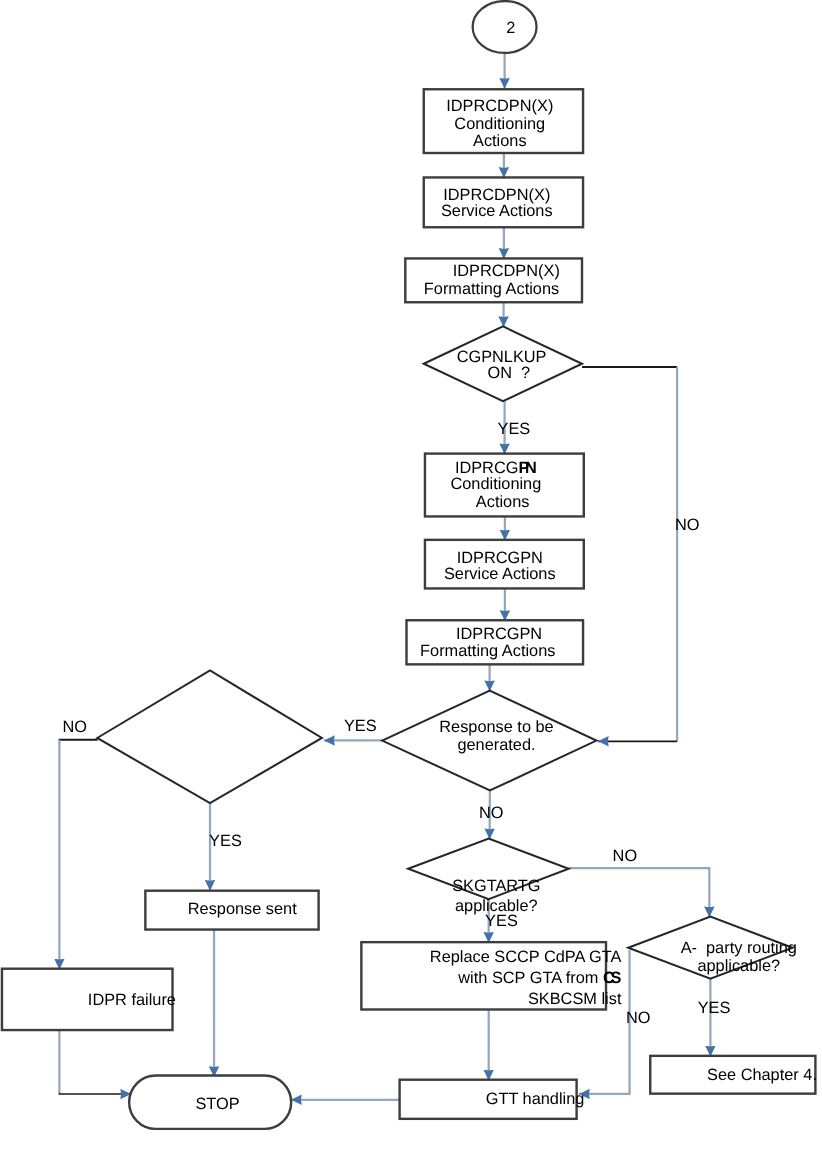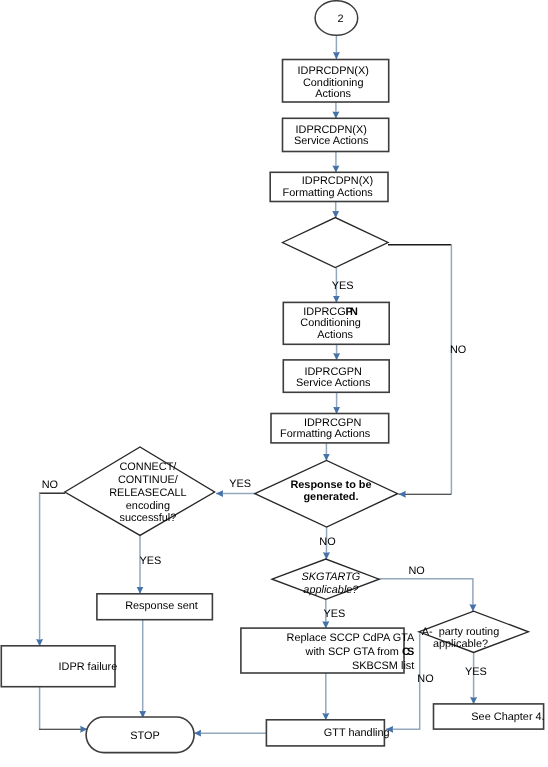--- a/index.html
+++ b/index.html
@@ -107,66 +107,63 @@
 <div class="lbl ctr" style="left:278.2px;top:124.5px;width:106px;">
       <div>IDPRCDPN(X)</div>
       <div>Service Actions</div>
     </div>
 
 <div class="lbl ctr" style="left:269.2px;top:176.3px;width:117px;">
       <div style="padding-left:19.7px">IDPRCDPN(X)</div>
       <div>Formatting Actions</div>
     </div>
 
+<div class="lbl ctr" style="left:281.4px;top:232.5px;width:106px;">
+      <div>CGPNLKUP</div>
+      <div style="padding-left:9.6px">ON  ?</div>
+    </div>
 
 <div class="lbl ctr" style="left:277.6px;top:306.9px;width:106px;">
       <div><span>IDPRCG</span><span class="kern">PN</span></div>
       <div>Conditioning</div>
       <div style="padding-left:9px">Actions</div>
     </div>
 
 <div class="lbl ctr" style="left:280.2px;top:366.6px;width:106px;">
       <div>IDPRCGPN</div>
       <div>Service Actions</div>
     </div>
 
 <div class="lbl ctr" style="left:266.7px;top:417.6px;width:117px;">
       <div style="padding-left:15px">IDPRCGPN</div>
       <div>Formatting Actions</div>
     </div>
 
-<div class="lbl ctr" style="left:277.0px;top:480.1px;width:108px;font-weight:bold;">
+<div class="lbl ctr" style="left:277.0px;top:480.1px;width:108px;">
       <div>Response to be</div>
       <div>generated.</div>
     </div>
 
-<div class="lbl ctr" style="left:93.4px;top:460.8px;width:109px;line-height:12.9px;">
-      <div>CONNECT/</div>
-      <div>CONTINUE/</div>
-      <div>RELEASECALL</div>
-      <div>encoding</div>
-      <div>successful?</div>
-    </div>
 
 <div class="lbl ctr" style="left:104.0px;top:601.1px;width:115px;"><span>Response sent</span></div>
 
 <div class="lbl ctr" style="left:4.3px;top:662.4px;width:113px;text-align:right;"><span>IDPR failure</span></div>
 
-<div class="lbl ctr" style="left:277.4px;top:571px;width:107px;line-height:13.1px;font-style:italic;">
+<div class="lbl ctr" style="left:277.4px;top:585px;width:107px;line-height:13.1px;">
       <div>SKGTARTG</div>
       <div>applicable?</div>
     </div>
 
 <div class="lbl ctr" style="left:253.3px;top:632.3px;width:161px;line-height:13.95px;text-align:right;">
       <div>Replace SCCP CdPA GTA</div>
       <div><span>with SCP GTA from </span><span class="kern">CS</span></div>
       <div>SKBCSM list</div>
     </div>
 
-<div class="lbl ctr" style="left:406px;top:625.8px;width:109px;line-height:12.2px;">
+<div class="lbl ctr" style="left:438px;top:625.8px;width:109px;line-height:12.2px;">
       <div>A-  party routing</div>
       <div>applicable?</div>
     </div>
 
 <div class="lbl ctr" style="left:435.0px;top:711.5px;width:110px;margin-left:18px;"><span>See Chapter 4.</span></div>
 
 <div class="lbl ctr" style="left:271.6px;top:728.3px;width:118px;text-align:right;"><span>GTT handling</span></div>
 
 <div class="lbl ctr" style="left:91px;top:730.9px;width:108px;text-align:center;"><span>STOP</span></div>
 

